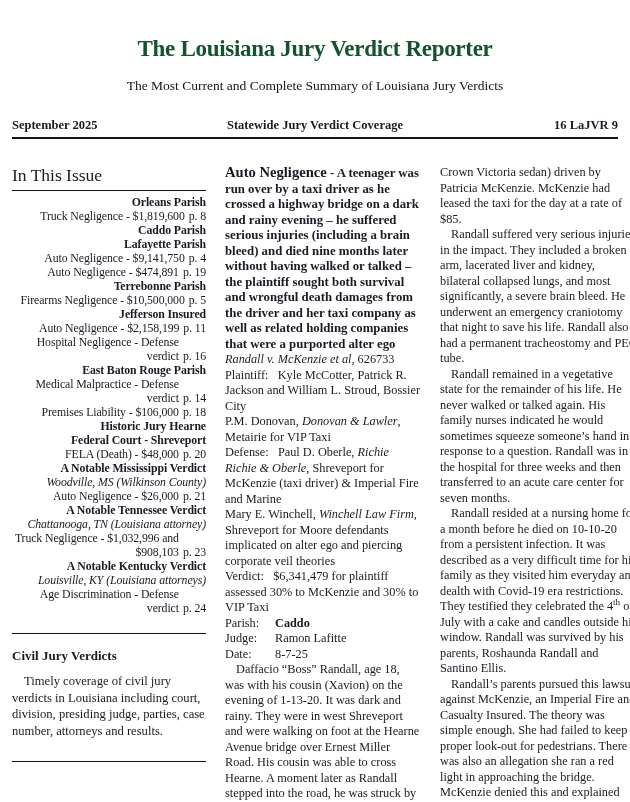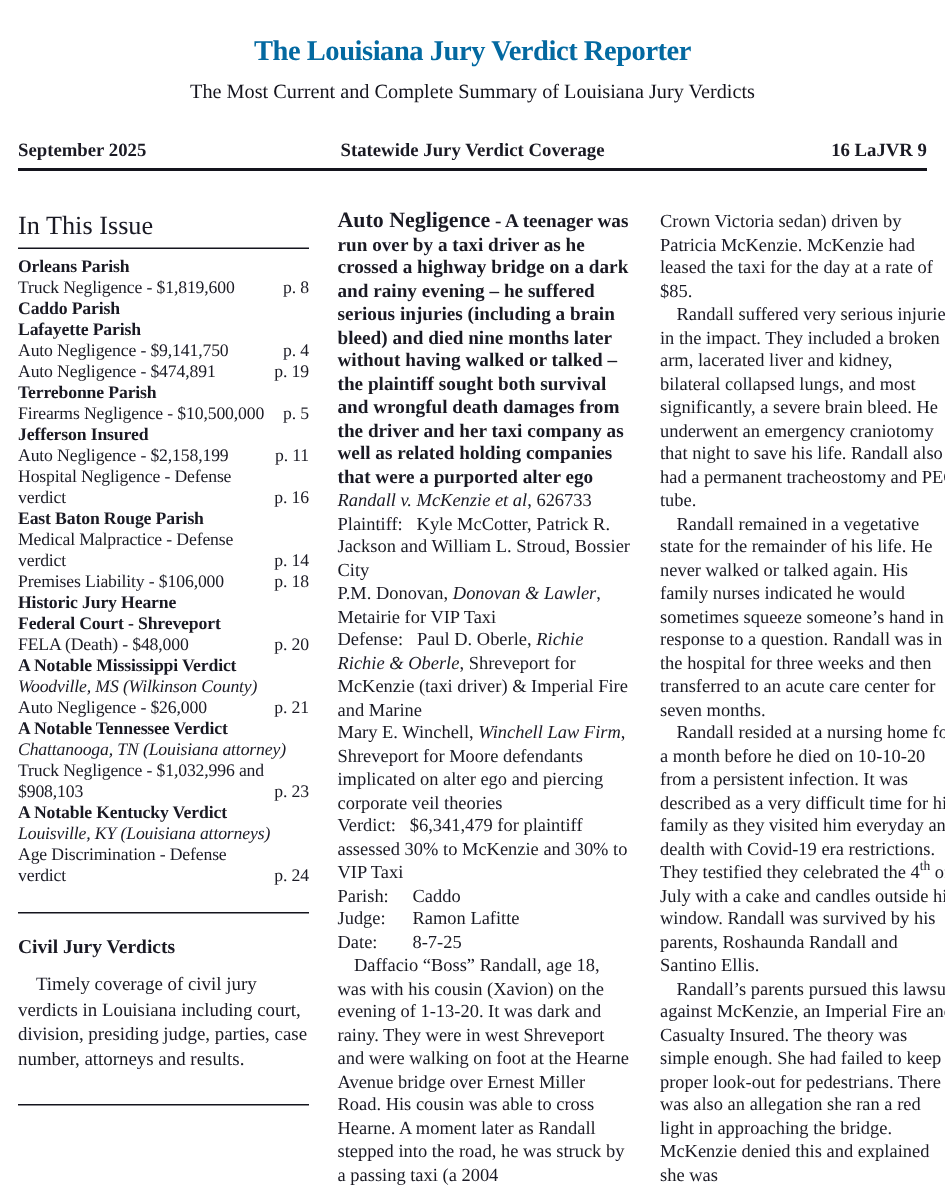--- a/index.html
+++ b/index.html
@@ -10,26 +10,26 @@
     margin:0 auto;
     background:#ffffff;
     color:#1a1a24;
     font-family:"Liberation Serif", serif;
     overflow:hidden;
     box-sizing:border-box;
   }
   
   .masthead{padding-top:20px;text-align:center;}
   .masthead h1{
-    margin:4px;
+    margin:16px;
     font-family:"Liberation Serif", serif;
-    font-size:19px;
+    font-size:23px;
     font-weight:bold;
     letter-spacing:-0.3px;
-    color:#0369a1;
+    color:#14532d;
   }
   .masthead .subtitle{
     margin:7px 0 0 0;
     font-size:13.5px;
     color:#14141d;
   }
   
   .issue-bar{
     display:flex;
     justify-content:space-between;
@@ -52,21 +52,21 @@
     margin-top:26px;
   }
   
   .sidebar-heading{
     margin:0 0 4px 0;
     font-size:17.5px;
     font-weight:normal;
     border-bottom:1.6px solid #14141d;
     padding-bottom:4px;
   }
-  .toc{font-size:11.8px;line-height:14px;letter-spacing:-0.1px;}
+  .toc{font-size:11.8px;line-height:14px;letter-spacing:-0.1px;text-align:right;}
   .toc-parish{font-weight:bold;}
   .toc-venue{font-style:italic;}
   .toc-entry{display:flex;justify-content:space-between;align-items:flex-end;}
   .toc-entry .lbl{flex:1 1 auto;}
   .toc-entry .pg{white-space:nowrap;padding-left:4px;}
   .note-box{
     margin-top:18px;
     border-top:1.6px solid #14141d;
     border-bottom:1.6px solid #14141d;
     padding:14px 0 22px 0;
@@ -74,21 +74,21 @@
   .note-box h3{margin:0 0 9px 0;font-size:13px;font-weight:bold;}
   .note-box p{margin:0;font-size:12.6px;line-height:16.5px;text-indent:12px;}
   
   .col{font-size:12.3px;line-height:15.5px;}
   .col p{margin:0;}
   .col p.ind{text-indent:11px;}
   .lead{font-weight:bold;font-size:12.8px;}
   .lead .lead-title{font-size:14.6px;}
   .kv .kv-label{display:inline-block;width:50px;}
   .r-i{font-style:italic;}
-  .r-b{font-weight:normal;}
+  .r-b{font-weight:bold;}
   .r-sup{vertical-align:super;font-size:9px;line-height:0;}
 </style>
 </head>
 <body>
 
 <div class="page">
 
   <header class="masthead">
     <h1>The Louisiana Jury Verdict Reporter</h1>
     <p class="subtitle">The Most Current and Complete Summary of Louisiana Jury Verdicts</p>

